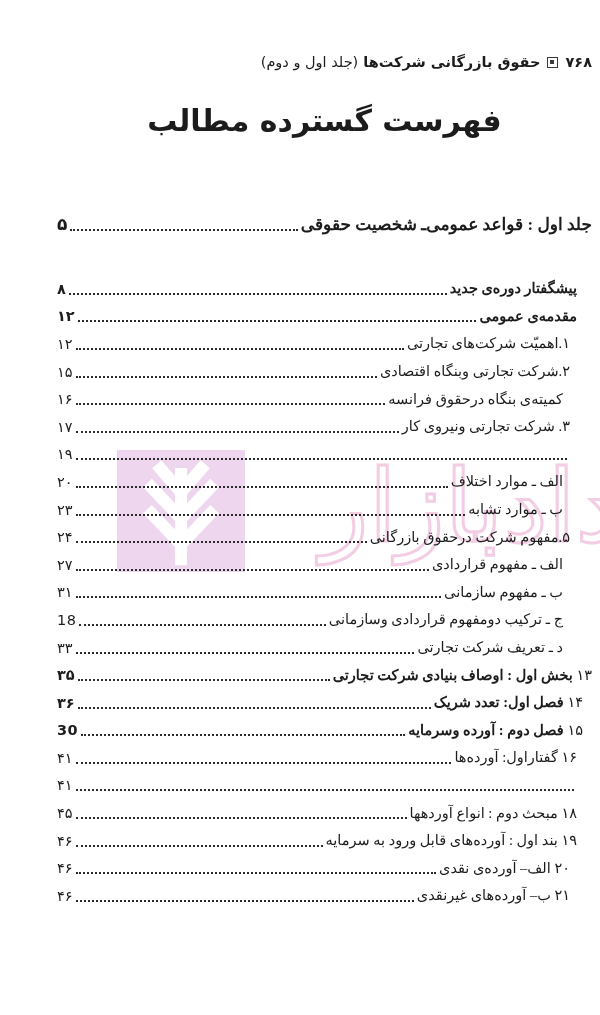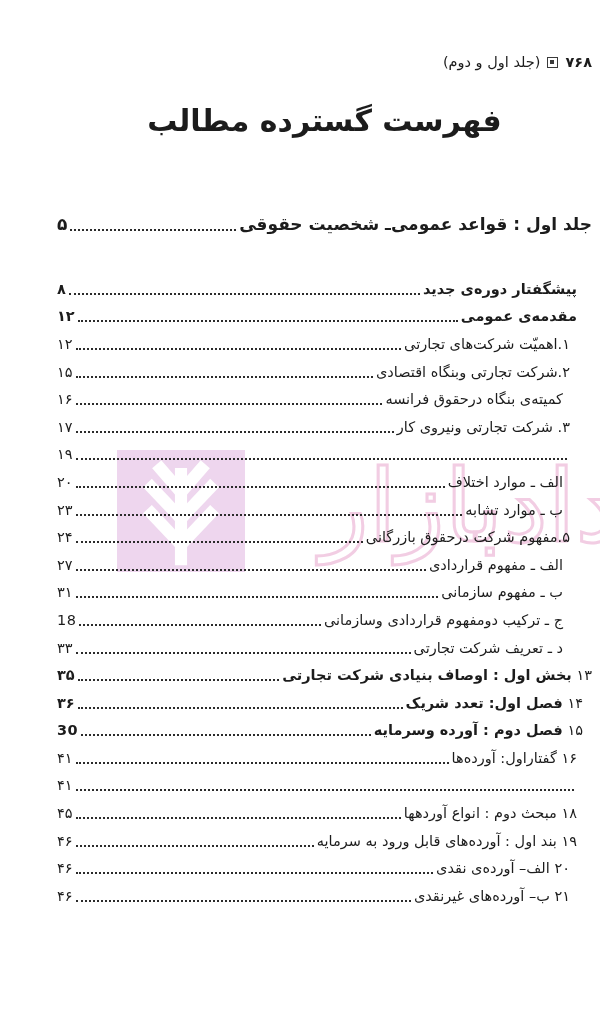--- a/index.html
+++ b/index.html
@@ -42,21 +42,21 @@
     letter-spacing:2px;white-space:nowrap;
   }
   
   .toc{
     position:absolute;top:204px;right:8px;left:57px;z-index:1;direction:rtl;font-size:14.5px;
   }
   .toc-row{display:flex;align-items:center;height:27.6px;direction:rtl;}
   .toc-row.large{height:40px;font-size:17px;}
   .toc-row.bold{font-weight:700;}
   .toc-row.gap-after{margin-bottom:31px;}
-  .toc-row .label{white-space:nowrap;}
+  .toc-row .label{white-space:nowrap;font-family:Liberation Serif, serif;}
   .toc-row .num{font-weight:400;}
   .toc-row .dots{
     flex:1;height:0;border-bottom:2px dotted #2b2b2b;margin:0 3px;
     position:relative;top:5px;min-width:8px;
   }
   .toc-row.large .dots{top:6px;}
   .toc-row .pg{white-space:nowrap;letter-spacing:0.5px;}
 </style>
 </head>
 <body>
@@ -74,20 +74,21 @@
         <line x1="50" y1="96" x2="86" y2="58"></line>
       </g>
     </svg>
   </div>
   <div class="wm-word">دادبازار</div>
 </div>
 
 <div class="page-header">
   <span class="pg-num">۷۶۸</span>
   <span class="sq-icon"></span>
+  <span class="book-bold">حقوق بازرگانی شرکت‌ها</span>
   <span class="book-rest">(جلد اول و دوم)</span>
 </div>
 
 <div class="doc-title">فهرست گسترده مطالب</div>
 
 <div class="toc" id="toc-list">
     <div class="toc-row large bold gap-after" style="padding-right: 0px;">
       <span class="label"><span>جلد اول : قواعد عمومی‌ـ شخصیت حقوقی</span></span>
       <span class="dots" style="border-bottom-color: rgb(43, 43, 43);"></span>
       <span class="pg">۵</span>

